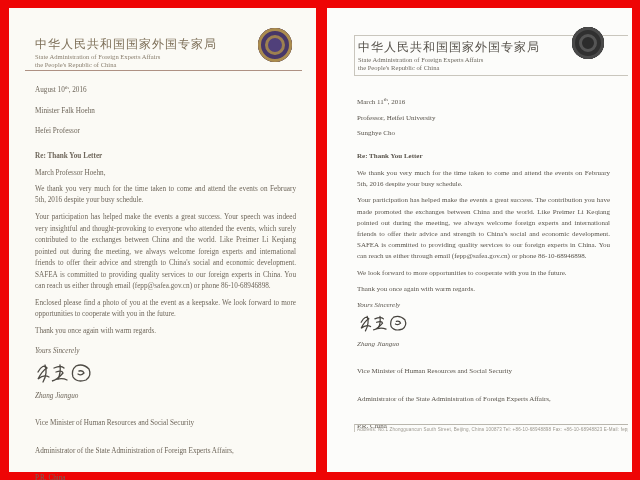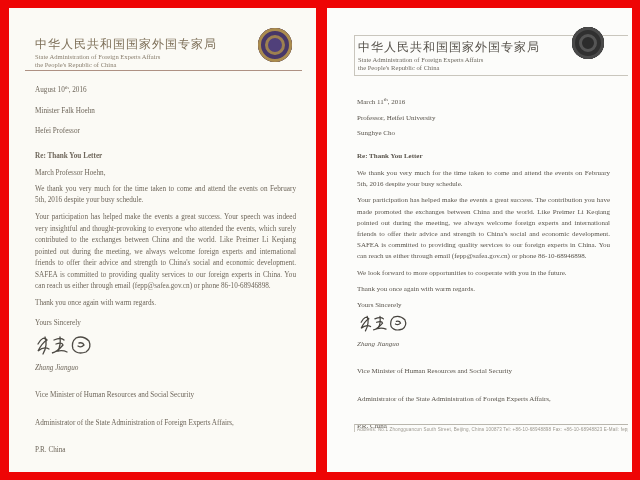--- a/index.html
+++ b/index.html
@@ -48,21 +48,21 @@
   #page-left .content{left:26px;right:20px;top:76px;
     font-size:7.2px;line-height:1.6;color:#6e665a;}
   #page-right .content{left:30px;right:22px;top:88px;
     font-size:7px;line-height:1.6;color:#59544c;}
 
   .line{margin:0 0 9px;}
   #page-right .line{margin:0 0 4px;}
   .subject{font-weight:bold;margin:12px 0 6px;}
   .salutation{margin:0 0 4px;}
   p.body{text-align:justify;margin:0 0 5px;}
-  .closing{margin:9px 0 2px;}
+  .closing{margin:9px 0 2px;font-style:italic;}
   #page-right .closing{margin:4px 0 1px;}
   .signature{display:block;margin:0 0 3px;}
   .sig-name{font-style:italic;margin:0 0 5px;}
   .sig-title{margin:16px 0 5px;}
 
   
   .footer-box{position:absolute;left:27px;right:4px;top:416px;
     border-top:1px solid #b9b6ad;border-left:1px solid #c9c6bd;
     padding:2px 0 0 2px;}
   .footer-text{font-size:4.5px;color:#9a968d;letter-spacing:.2px;
@@ -83,20 +83,21 @@
   <div class="lh-rule"></div>
 
   <div class="content">
     <div class="line"><span>August 10</span><sup>th</sup><span>, 2016</span></div>
     <div class="line">Minister Falk Hoehn</div>
     <div class="line" style="margin-bottom:13px;">Hefei Professor</div>
     <div class="subject">Re: Thank You Letter</div>
     <div class="salutation">March Professor Hoehn,</div>
     <p class="body">We thank you very much for the time taken to come and attend the events on February 5th, 2016 despite your busy schedule.</p>
     <p class="body">Your participation has helped make the events a great success. Your speech was indeed very insightful and thought-provoking to everyone who attended the events, which surely contributed to the exchanges between China and the world. Like Preimer Li Keqiang pointed out during the meeting, we always welcome foreign experts and international friends to offer their advice and strength to China's social and economic development. SAFEA is committed to providing quality services to our foreign experts in China. You can reach us either through email (fepp@safea.gov.cn) or phone 86-10-68946898.</p>
+    <p class="body">Enclosed please find a photo of you at the event as a keepsake. We look forward to more opportunities to cooperate with you in the future.</p>
     <p class="body">Thank you once again with warm regards.</p>
     <div class="closing">Yours Sincerely</div>
     <svg class="signature" width="64" height="28" viewBox="0 0 64 28">
       <g fill="none" stroke="#4d4a44" stroke-width="1.3" stroke-linecap="round">
         <path d="M3 12 Q8 3 12 8 Q7 11 3 19 Q9 14 14 17"></path>
         <path d="M10 5 Q13 13 8 22"></path>
         <path d="M19 8 Q26 5 29 8 M21 12 Q27 10 28 13 Q22 20 17 21 Q26 17 32 20"></path>
         <path d="M25 5 Q26 13 23 19"></path>
         <path d="M41 6 Q36 10 38 17 Q42 23 51 20 Q57 16 54 9 Q48 3 41 6"></path>
         <path d="M44 11 Q48 10 49 13 Q46 16 43 14"></path>

